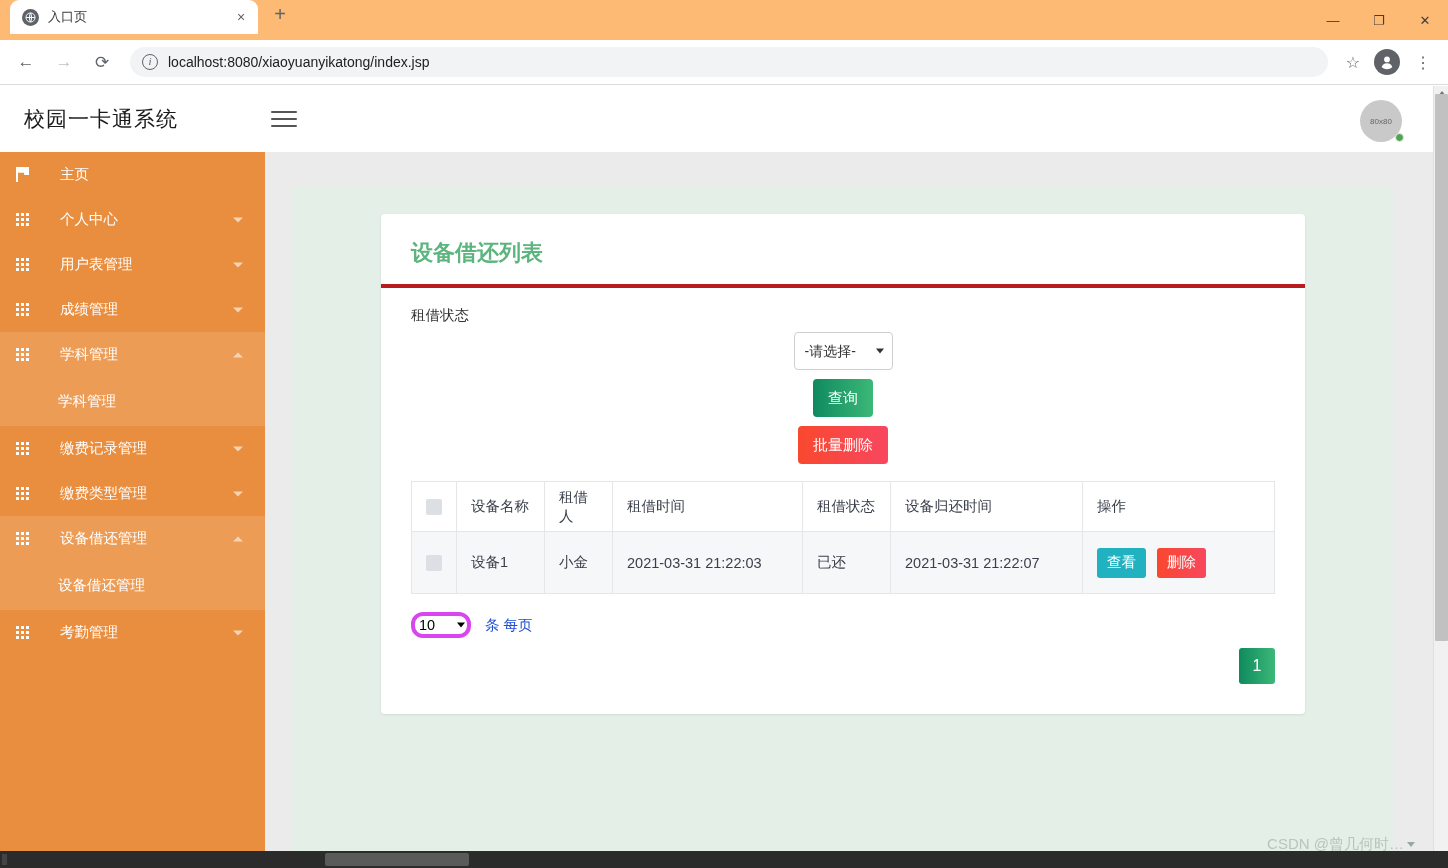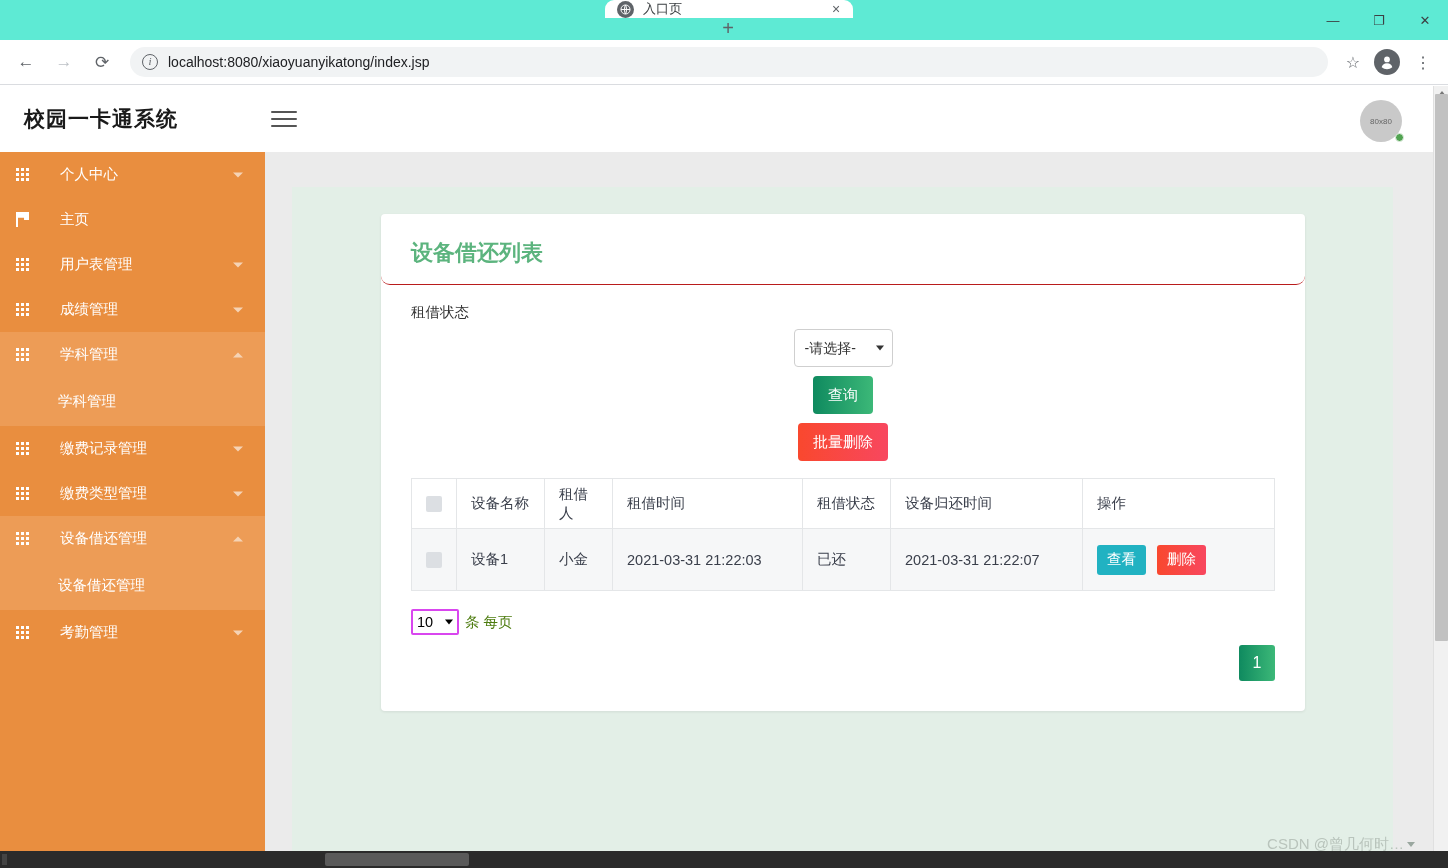--- a/index.html
+++ b/index.html
@@ -7,22 +7,22 @@
     width: 1448px; height: 868px;
     overflow: hidden;
     font-family: "Liberation Sans", sans-serif;
     background: #ffffff;
   }
 
   
   .browser { width: 1448px; height: 868px; position: relative; }
 
   .tabstrip {
-    height: 40px; background: #5eead4;
-    display: flex; align-items: center; position: relative; flex-direction: column;
+    height: 40px; background: #fdba74;
+    display: flex; align-items: flex-start; position: relative;
   }
   .tab {
     width: 248px; height: 34px; background: #fff;
     border-radius: 9px 9px 0 0;
     margin-left: 10px;
     display: flex; align-items: center; padding: 0 8px 0 12px;
     position: relative;
   }
   .tab-favicon {
     width: 17px; height: 17px; border-radius: 50%;
@@ -102,21 +102,21 @@
     width: 1433px; height: 782px;
     background: #fff;
   }
 
   
   .app-header {
     height: 66px; background: #fff;
     display: flex; align-items: center; position: relative;
   }
   .app-logo {
-    font-size: 21px; font-weight: bold; color: #1a1a1a;
+    font-size: 21px; font-weight: normal; color: #1a1a1a;
     margin-left: 24px; letter-spacing: 1px;
   }
   .burger {
     margin-left: 93px; width: 26px; height: 20px;
     display: flex; flex-direction: column; justify-content: space-between;
     padding: 2px 0;
   }
   .burger span { display: block; height: 2px; background: #555; border-radius: 1px; }
   .hdr-avatar {
     position: absolute; right: 31px; top: 14px;
@@ -189,22 +189,21 @@
   }
   .card {
     background: #fff; margin: 0 88px 0 89px;
     border-radius: 4px;
     box-shadow: 0 1px 3px rgba(0,0,0,.08);
     padding: 0 0 0 0;
   }
   .card-title {
     font-size: 22px; color: #5cb47e;
     padding: 24px 30px 16px 30px;
-    border-bottom: 1px solid #b91c1c;
-    border-radius: 9px;
+    border-bottom: 4px solid #b91c1c;
   }
   .card-body { padding: 18px 30px 30px 30px; }
 
   .filter-label { font-size: 14.5px; color: #333; margin-bottom: 7px; }
   .filter-row { display: flex; align-items: center; gap: 9px; margin-bottom: 17px; flex-direction: column; }
   .sel {
     width: 99px; height: 38px;
     border: 1px solid #cfcfcf; border-radius: 4px;
     background: #fff; font-size: 14px; color: #333;
     padding: 0 22px 0 10px;
@@ -255,36 +254,36 @@
     height: 30px; padding: 0 10px; border: none; border-radius: 3px;
     color: #fff; font-size: 14.5px; cursor: pointer;
     font-family: "Liberation Sans", sans-serif;
   }
   .btn-view { background: #21b2c2; }
   .btn-del { background: linear-gradient(to right, #f9482e, #f8475f); margin-left: 8px; }
 
   
   .pager { display: flex; align-items: center; margin-top: 18px; }
   .pg-sel {
-    height: 26px; width: 48px;
-    border: 2px solid #d946ef; border-radius: 2px;
+    height: 26px; width: 60px;
+    border: 4px solid #d946ef; border-radius: 12px;
     font-size: 14.5px; background: #fff; color: #000;
     padding-left: 4px; padding-right: 16px;
     appearance: none; -webkit-appearance: none;
     font-family: "Liberation Sans", sans-serif;
   }
   .pg-sel-caret {
     position: absolute; right: 6px; top: 50%;
     transform: translateY(-50%); pointer-events: none;
     width: 0; height: 0;
     border-left: 4px solid transparent;
     border-right: 4px solid transparent;
     border-top: 5px solid #000;
   }
-  .pg-text { font-size: 14.5px; color: #4d7c0f; margin-left: 6px; }
+  .pg-text { font-size: 14.5px; color: #1d4ed8; margin-left: 14px; }
   .pager-right { display: flex; justify-content: flex-end; margin-top: 10px; }
   .pg-num {
     width: 36px; height: 36px; border-radius: 3px;
     background: linear-gradient(to right, #0f8a5f, #3cb878);
     color: #fff; font-size: 16px;
     display: flex; align-items: center; justify-content: center;
   }
 
   
   .watermark {
@@ -392,41 +391,41 @@
         <div class="hdr-avatar">80x80</div>
         <div class="hdr-dot"></div>
       </div>
 
       <div class="body-wrap">
 
         <nav class="sidebar">
 
           <div class="menu-item">
             <span class="mi-icon">
+                <span class="flag-ico"></span>
+              </span>
+            <span class="mi-label">主页</span>
+          </div>
+
+          <div class="menu-item">
+            <span class="mi-icon">
                 <span class="grid-ico">
                   <i></i>
                   <i></i>
                   <i></i>
                   <i></i>
                   <i></i>
                   <i></i>
                   <i></i>
                   <i></i>
                   <i></i>
                 </span>
               </span>
             <span class="mi-label">个人中心</span>
             <span class="mi-caret down"></span>
-          </div>
-
-          <div class="menu-item">
-            <span class="mi-icon">
-                <span class="flag-ico"></span>
-              </span>
-            <span class="mi-label">主页</span>
           </div>
 
           <div class="menu-item">
             <span class="mi-icon">
                 <span class="grid-ico">
                   <i></i>
                   <i></i>
                   <i></i>
                   <i></i>
                   <i></i>

